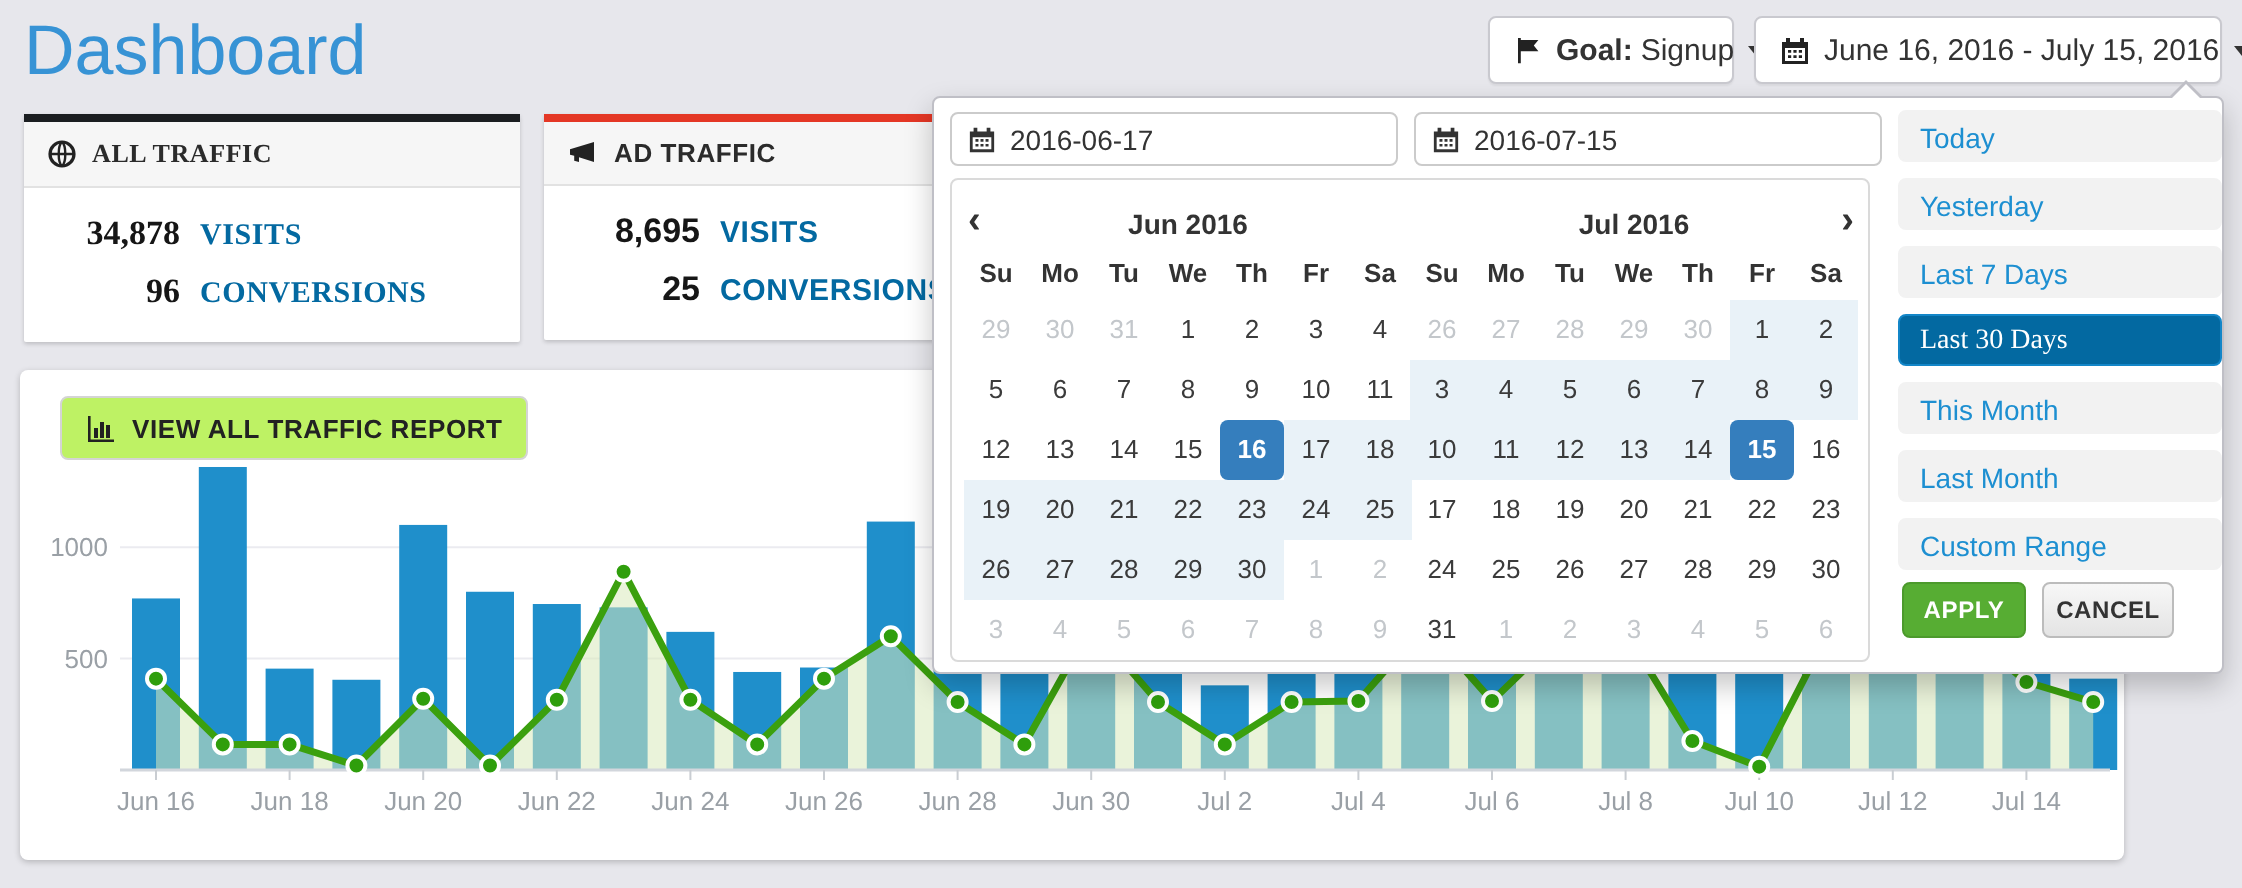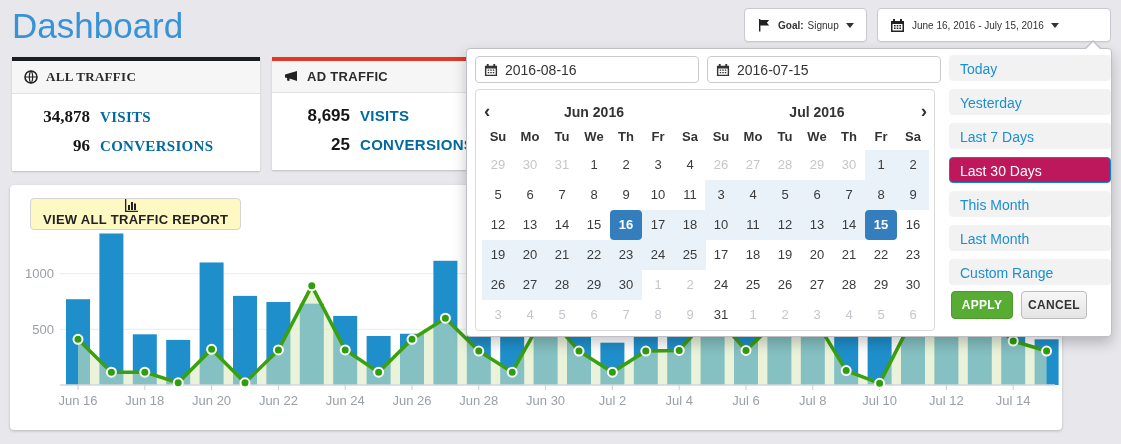--- a/index.html
+++ b/index.html
@@ -11,21 +11,21 @@
   }
   .abs{position:absolute;}
   
   #page-title{
     left:12px;top:6px;margin:0;font-size:35px;font-weight:400;color:#3793d5;
   }
   .topbtn{
     height:33px;background:#fff;border:1px solid #c9c9cf;border-radius:4px;
     box-shadow:0 1px 1px rgba(0,0,0,.06);
     display:flex;align-items:center;padding:16px 12px;box-sizing:border-box;
-    font-size:10px;color:#333;cursor:pointer;white-space:nowrap;
+    font-size:15px;color:#333;cursor:pointer;white-space:nowrap;
   }
   #goal-btn{left:744px;top:8px;width:123px;}
   #date-btn{left:877px;top:8px;width:234px;}
   .topbtn b{margin:0 4px 0 7px;}
   .caret{
     display:inline-block;width:0;height:0;margin-left:7px;
     border-left:4px solid transparent;border-right:4px solid transparent;
     border-top:5px solid #333;
   }
   .icon svg{display:block;}
@@ -47,23 +47,23 @@
   .stat{display:flex;align-items:baseline;margin-bottom:9px;}
   .stat .v{width:64px;text-align:right;font-size:17px;font-weight:bold;color:#161616;}
   .stat .l{margin-left:10px;font-size:15px;font-weight:bold;color:#0369a1;letter-spacing:.3px;text-align:center;}
   
   #chart-panel{
     left:10px;top:185px;width:1052px;height:245px;background:#fff;
     border-radius:4px;box-shadow:0 1px 3px rgba(0,0,0,.22);
   }
   #report-btn{
     position:absolute;left:20px;top:13px;height:30px;
-    background:#fef9c3;border:1px solid #d4d4d4;border-radius:4px;
+    background:#bef264;border:1px solid #d4d4d4;border-radius:4px;
     display:flex;align-items:center;padding:0 12px;cursor:pointer;
-    font-size:13px;font-weight:bold;color:#222;letter-spacing:.3px;flex-direction:column;
+    font-size:13px;font-weight:bold;color:#222;letter-spacing:.3px;
   }
   #report-btn .icon{margin-right:8px;}
   #chartsvg{position:absolute;left:0;top:0;}
   
   #dropdown{
     left:466px;top:48px;width:646px;height:289px;background:#fff;
     border:1px solid #bfbfc6;border-radius:4px;box-sizing:border-box;
     box-shadow:0 6px 14px rgba(0,0,0,.22);z-index:20;
   }
   #notch-b, #notch-w{position:absolute;width:0;height:0;z-index:21;
@@ -97,21 +97,21 @@
     color:#3b3b3b;cursor:pointer;box-sizing:border-box;}
   .day.o{color:#c3c7cb;}
   .day.r{background:#e9f2f8;}
   .day.a{background:#357ebd;color:#fff;border-radius:4px;font-weight:bold;}
   
   .preset{
     position:absolute;left:482px;width:162px;height:26px;line-height:26px;
     background:#f2f2f2;border:1px solid #f2f2f2;border-radius:4px;
     padding-left:10px;box-sizing:border-box;font-size:14px;color:#1d8fd1;cursor:pointer;
   }
-  .preset.active{background:#be185d;border-color:#1386c8;color:#fff;}
+  .preset.active{background:#0369a1;border-color:#1386c8;color:#fff;font-family:Liberation Serif, serif;}
   #apply-btn{
     position:absolute;left:484px;top:242px;width:62px;height:28px;
     background:#57ad33;border:1px solid #4c9a2c;border-radius:4px;color:#fff;
     font-size:12px;font-weight:bold;letter-spacing:.3px;cursor:pointer;
     font-family:inherit;
   }
   #cancel-btn{
     position:absolute;left:554px;top:242px;width:66px;height:28px;
     background:linear-gradient(#f7f7f7,#e4e4e4);border:1px solid #bcbcbc;border-radius:4px;
     color:#333;font-size:12px;font-weight:bold;letter-spacing:.3px;cursor:pointer;
@@ -307,21 +307,21 @@
 <div id="notch-w"></div>
 <div id="dropdown" class="abs">
 
   <div id="dinput0" class="dinput">
     <span class="icon">
       <svg width="14" height="14" viewBox="0 0 15 15">
           <path fill="#333" d="M3 1h2v2H3zM10 1h2v2h-2zM1 3h13v11H1zm1.5 3v6.5h10V6z"></path>
           <path fill="#333" d="M4 7h1.6v1.4H4zm2.7 0h1.6v1.4H6.7zm2.7 0H11v1.4H9.4zM4 9.6h1.6V11H4zm2.7 0h1.6V11H6.7zm2.7 0H11V11H9.4z"></path>
         </svg>
     </span>
-    <span>2016-08-16</span>
+    <span>2016-06-17</span>
   </div>
   <div id="dinput1" class="dinput">
     <span class="icon">
       <svg width="14" height="14" viewBox="0 0 15 15">
           <path fill="#333" d="M3 1h2v2H3zM10 1h2v2h-2zM1 3h13v11H1zm1.5 3v6.5h10V6z"></path>
           <path fill="#333" d="M4 7h1.6v1.4H4zm2.7 0h1.6v1.4H6.7zm2.7 0H11v1.4H9.4zM4 9.6h1.6V11H4zm2.7 0h1.6V11H6.7zm2.7 0H11V11H9.4z"></path>
         </svg>
     </span>
     <span>2016-07-15</span>
   </div>

